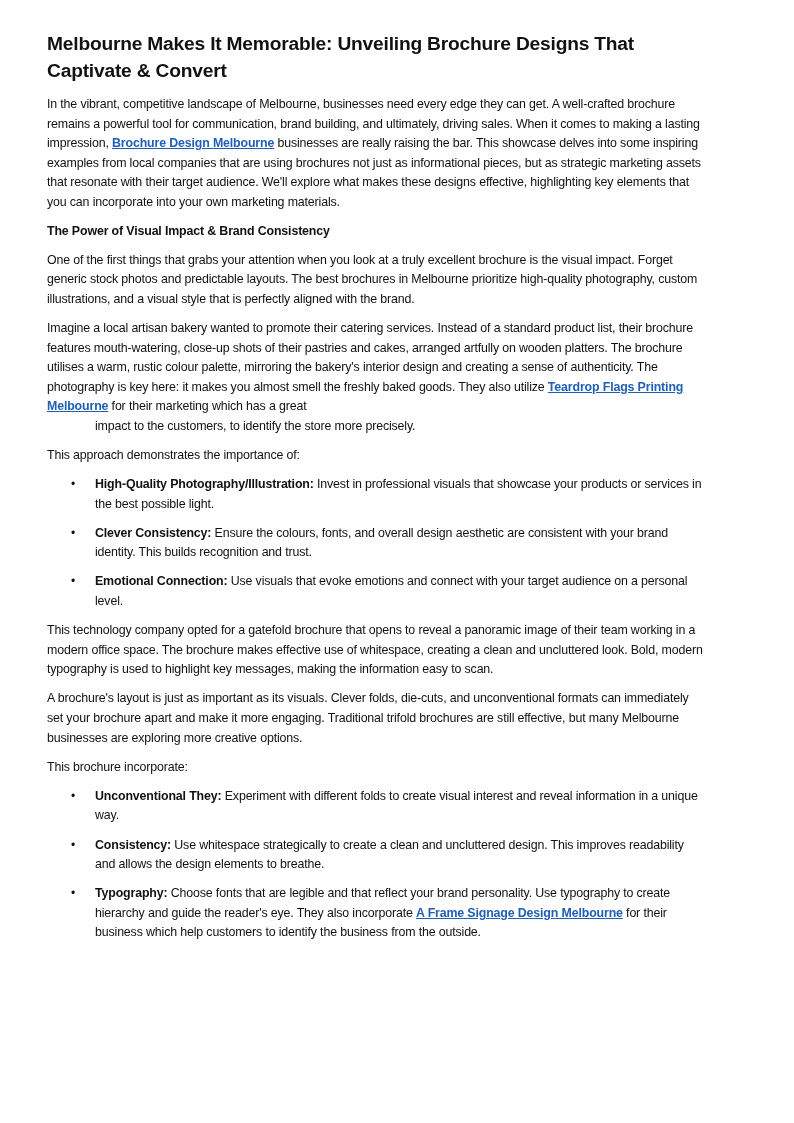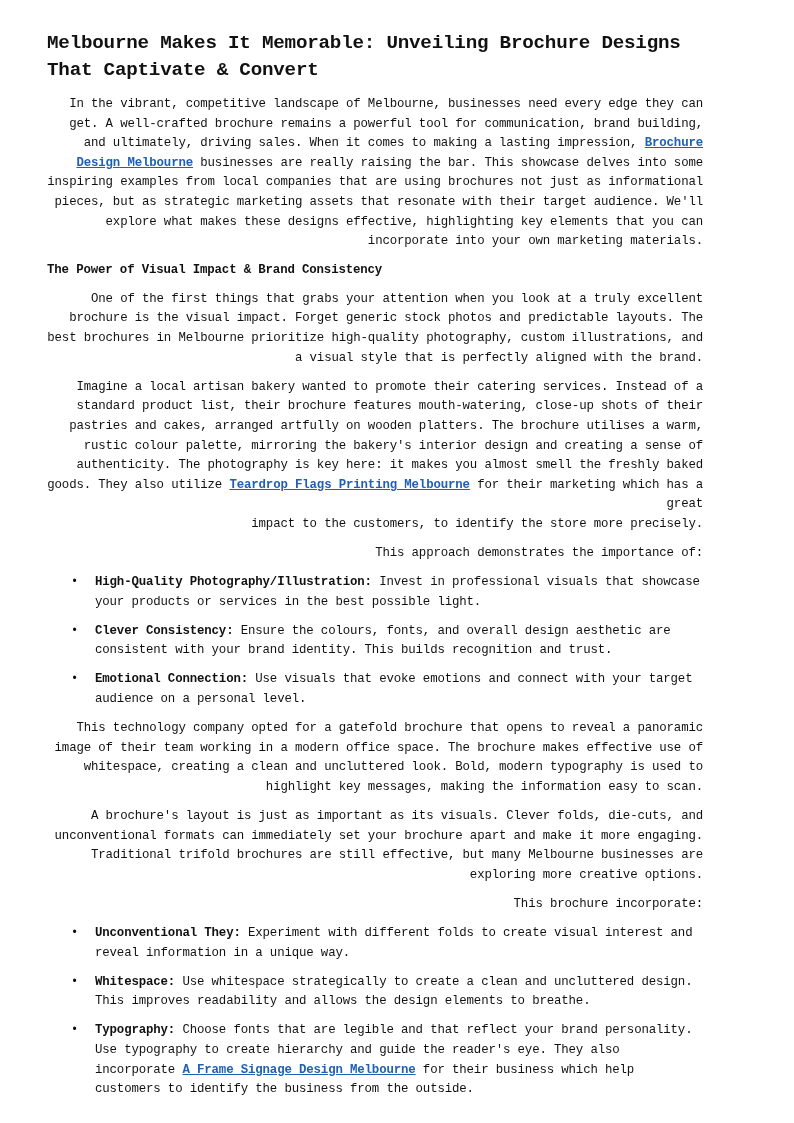--- a/index.html
+++ b/index.html
@@ -1,32 +1,32 @@
 <!DOCTYPE html>
 <html><head>
   <meta charset="utf-8">
   <style>
     html, body { margin: 0; padding: 0; background: #ffffff; }
     body { width: 794px; height: 1123px; overflow: hidden; position: relative; }
     .page {
       position: absolute; left: 47px; top: 0; width: 656px;
-      font-family: Liberation Mono, monospace;
+      font-family: Liberation Sans, sans-serif;
       color: #111111;
       font-size: 12.4px;
       line-height: 19.6px;
       letter-spacing: -0.15px;
     }
     h1 {
       font-size: 19.2px; line-height: 27px; font-weight: bold;
       margin: 30px 0 11px 0; letter-spacing: -0.2px; color: #111;
     }
     h2 {
       font-size: 12.4px; font-weight: bold; margin: 0 0 9px 0; line-height: 19.6px;
     }
-    p { margin: 0 0 9.5px 0; text-align: right; }
+    p { margin: 0 0 9.5px 0; }
     a { color: #1f5fb4; font-weight: bold; text-decoration: underline; }
     .hang { display: block; padding-left: 48px; }
     ul { list-style: none; margin: 0 0 9.5px 0; padding: 0; }
     li { position: relative; padding-left: 48px; margin: 0 0 9.5px 0; }
     li .bullet {
       position: absolute; left: 24px; top: 0; font-size: 12px;
     }
     b { font-weight: bold; }
   </style>
 </head>
@@ -45,16 +45,16 @@
     <li><span class="bullet">•</span><b>High-Quality Photography/Illustration:</b><span> Invest in professional visuals that showcase your products or services in the best possible light.</span></li>
     <li><span class="bullet">•</span><b>Clever Consistency:</b><span> Ensure the colours, fonts, and overall design aesthetic are consistent with your brand identity. This builds recognition and trust.</span></li>
     <li><span class="bullet">•</span><b>Emotional Connection:</b><span> Use visuals that evoke emotions and connect with your target audience on a personal level.</span></li>
   </ul>
 
   <p>This technology company opted for a gatefold brochure that opens to reveal a panoramic image of their team working in a modern office space. The brochure makes effective use of whitespace, creating a clean and uncluttered look. Bold, modern typography is used to highlight key messages, making the information easy to scan.</p>
   <p>A brochure's layout is just as important as its visuals. Clever folds, die-cuts, and unconventional formats can immediately set your brochure apart and make it more engaging. Traditional trifold brochures are still effective, but many Melbourne businesses are exploring more creative options.</p>
   <p>This brochure incorporate:</p>
   <ul>
     <li><span class="bullet">•</span><b>Unconventional They:</b><span> Experiment with different folds to create visual interest and reveal information in a unique way.</span></li>
-    <li><span class="bullet">•</span><b>Whitespace:</b><span> Use whitespace strategically to create a clean and uncluttered design. This improves readability and allows the design elements to breathe.</span></li>
+    <li><span class="bullet">•</span><b>Consistency:</b><span> Use whitespace strategically to create a clean and uncluttered design. This improves readability and allows the design elements to breathe.</span></li>
     <li><span class="bullet">•</span><b>Typography:</b><span> Choose fonts that are legible and that reflect your brand personality. Use typography to create hierarchy and guide the reader's eye. They also incorporate </span><a href="#">A Frame Signage Design Melbourne</a><span> for their business which help customers to identify the business from the outside.</span></li>
   </ul>
 </div>
 
 </body></html>

